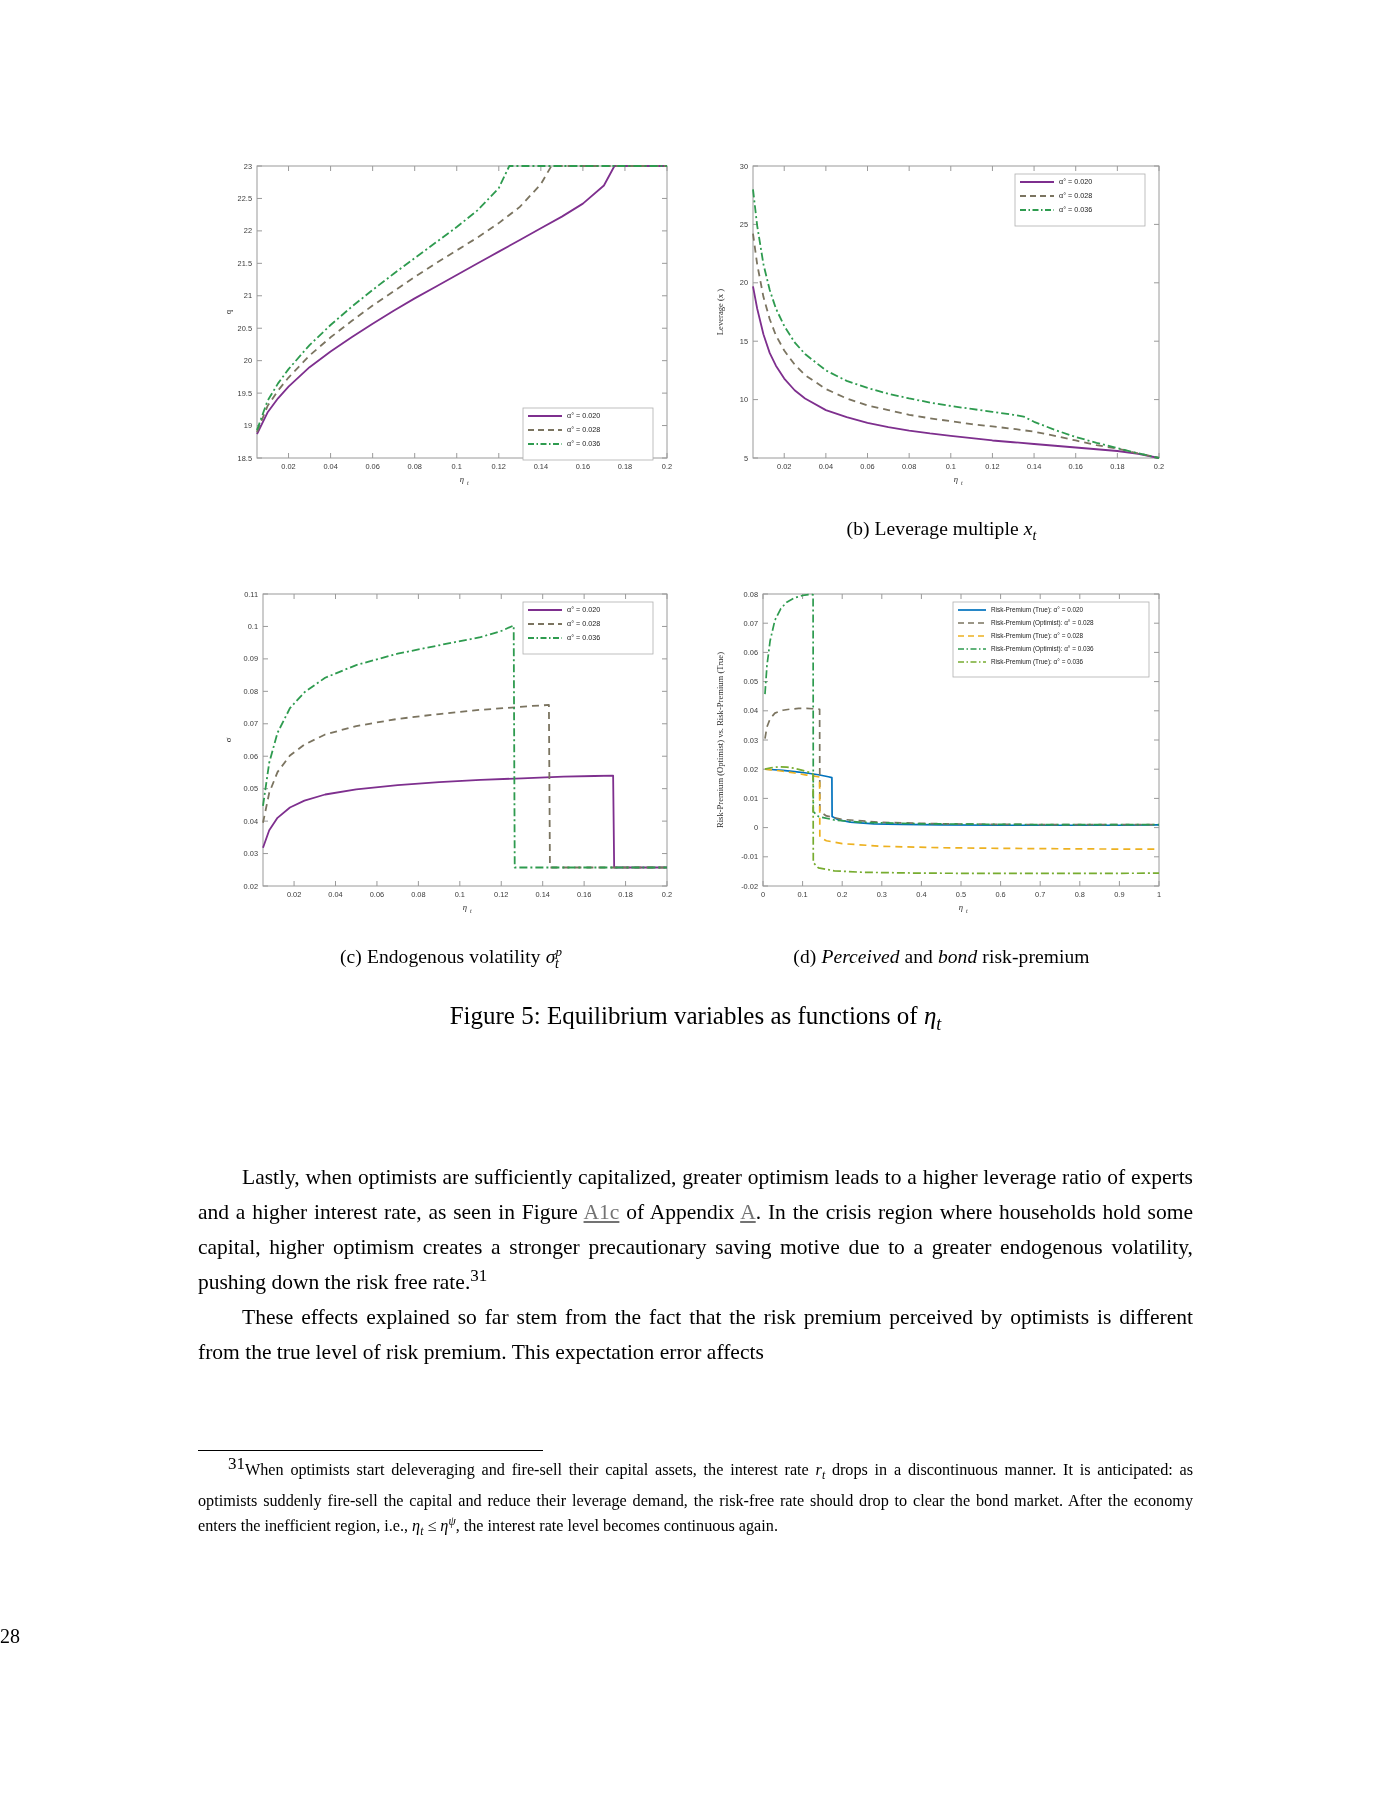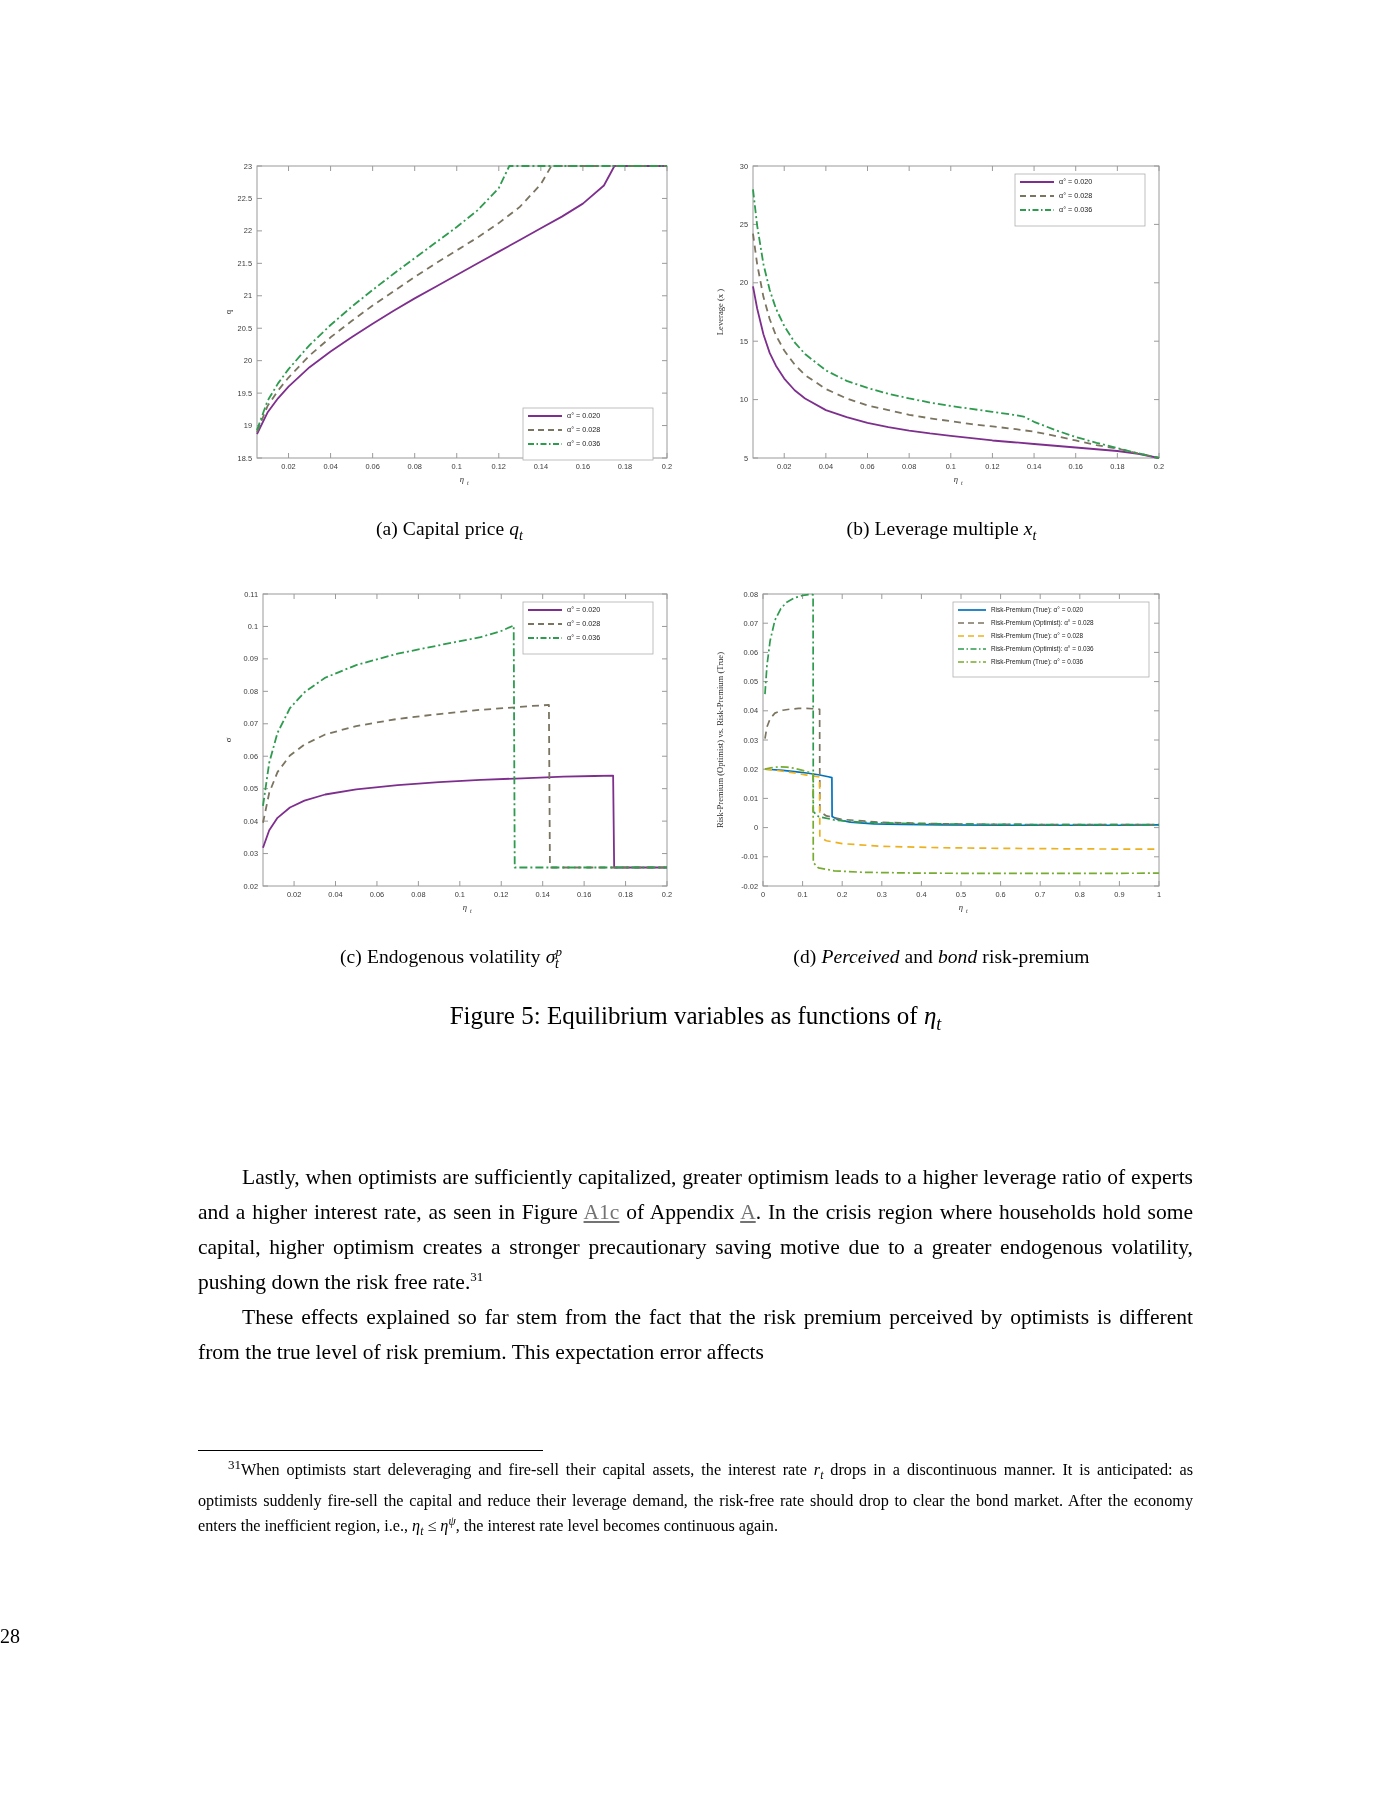--- a/index.html
+++ b/index.html
@@ -41,21 +41,21 @@
   .legtxt-s{font-family:"Liberation Sans",sans-serif;font-size:6.4px;fill:#1a1a1a;}
   .curve{fill:none;stroke-linecap:butt;stroke-linejoin:round;}
 
   
   .body{
     position:absolute;left:198px;top:1160px;width:995px;
     font-size:21.5px;line-height:35px;text-align:justify;
   }
   .body p{margin:0;text-indent:44px;}
   .ref{color:#737373;}
-  sup{font-size:13px;vertical-align:super;line-height:0;}
+  sup{font-size:17px;vertical-align:super;line-height:0;}
   .fnrule{position:absolute;left:198px;top:1450px;width:345px;border-top:1px solid #000;}
   .footnote{
     position:absolute;left:198px;top:1458px;width:995px;
     font-size:16.2px;line-height:25.5px;text-align:justify;
   }
   .footnote p{margin:0;text-indent:30px;}
   .pageno{
     position:absolute;left:0;top:1625px;width:1391px;
     font-size:20px;
   }
@@ -143,23 +143,20 @@
                 <text x="0" y="0" class="axlbl" text-anchor="middle">q</text>
               </g>
               <rect x="308" y="258" width="130" height="52" class="legbox"></rect>
               <line x1="313" y1="266" x2="347" y2="266" stroke="#7E2F8E" stroke-width="1.8"></line>
               <text x="352" y="268.4" class="legtxt">α° = 0.020</text>
               <line x1="313" y1="280" x2="347" y2="280" stroke="#7B7460" stroke-width="1.8" stroke-dasharray="6,4"></line>
               <text x="352" y="282.4" class="legtxt">α° = 0.028</text>
               <line x1="313" y1="294" x2="347" y2="294" stroke="#2E9B4F" stroke-width="1.8" stroke-dasharray="6,2.5,1.5,2.5"></line>
               <text x="352" y="296.4" class="legtxt">α° = 0.036</text>
             </svg>
-        </div>
-        <div class="subcap">
-          (a) Capital price <span class="mathit">q</span><sub class="mathit">t</sub>
         </div>
       </div>
 
       <div class="fig-cell">
         <div class="plotbox">
           <svg id="svg-b" viewBox="0 0 470 350" width="470" height="350">
               <rect x="46" y="16" width="406" height="292" fill="#fff" stroke="#9a9a9a" stroke-width="1"></rect>
               <line x1="77.23076923076923" y1="308" x2="77.23076923076923" y2="303" class="tick"></line>
               <line x1="77.23076923076923" y1="16" x2="77.23076923076923" y2="21" class="tick"></line>
               <text x="77.23076923076923" y="319" class="ticklbl" text-anchor="middle">0.02</text>

